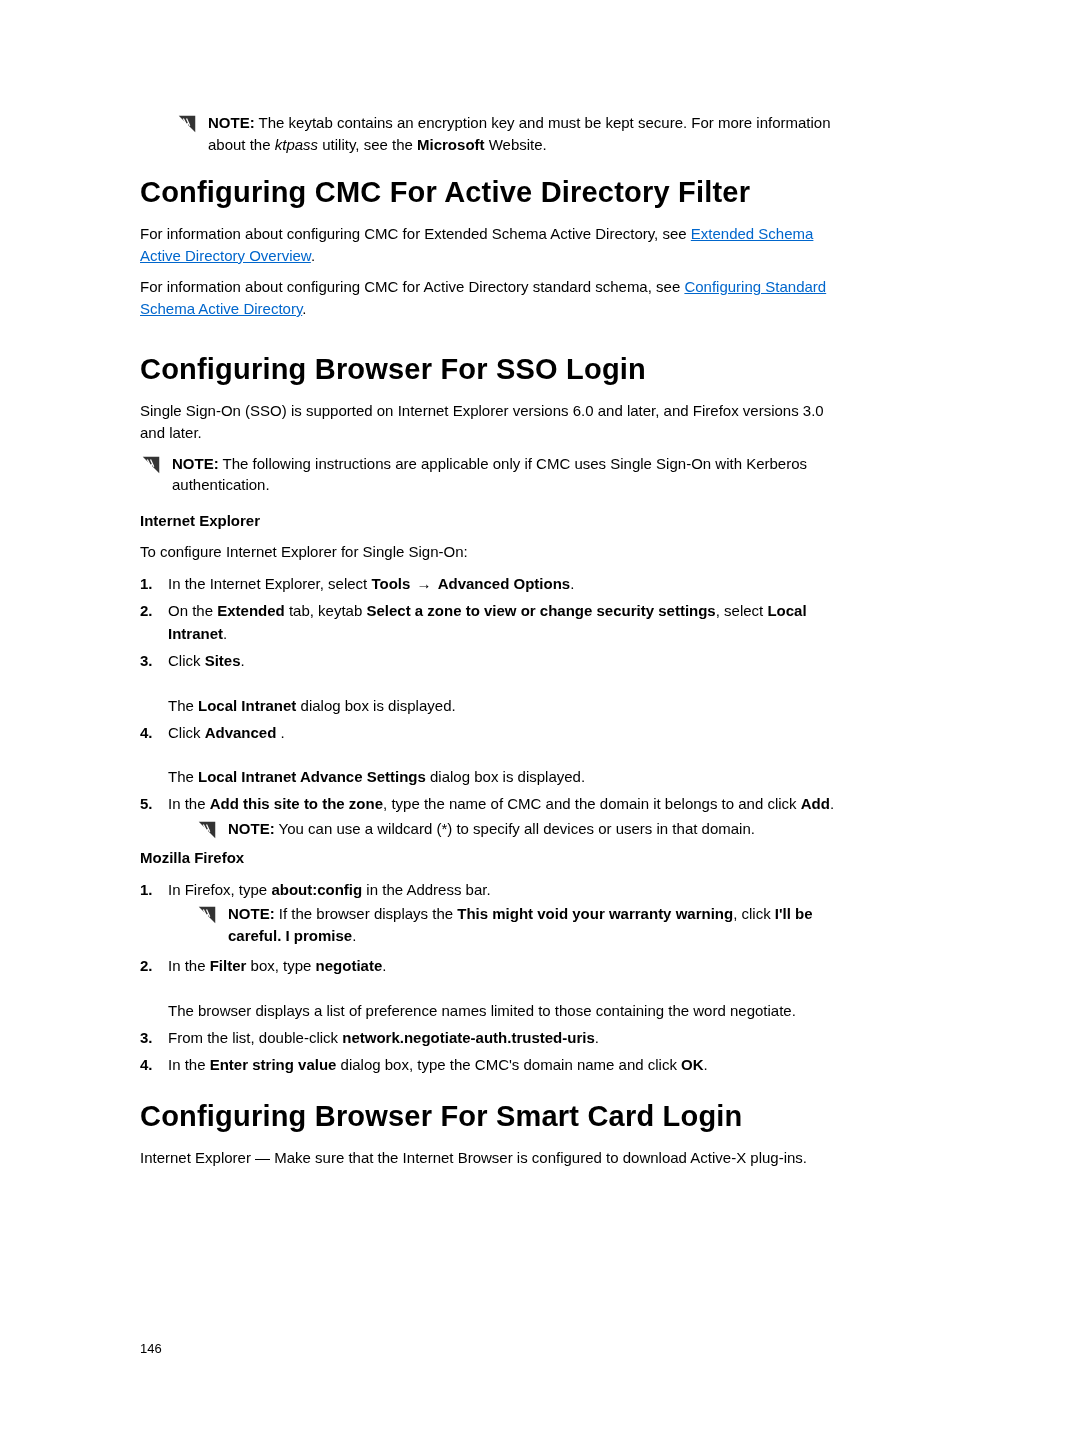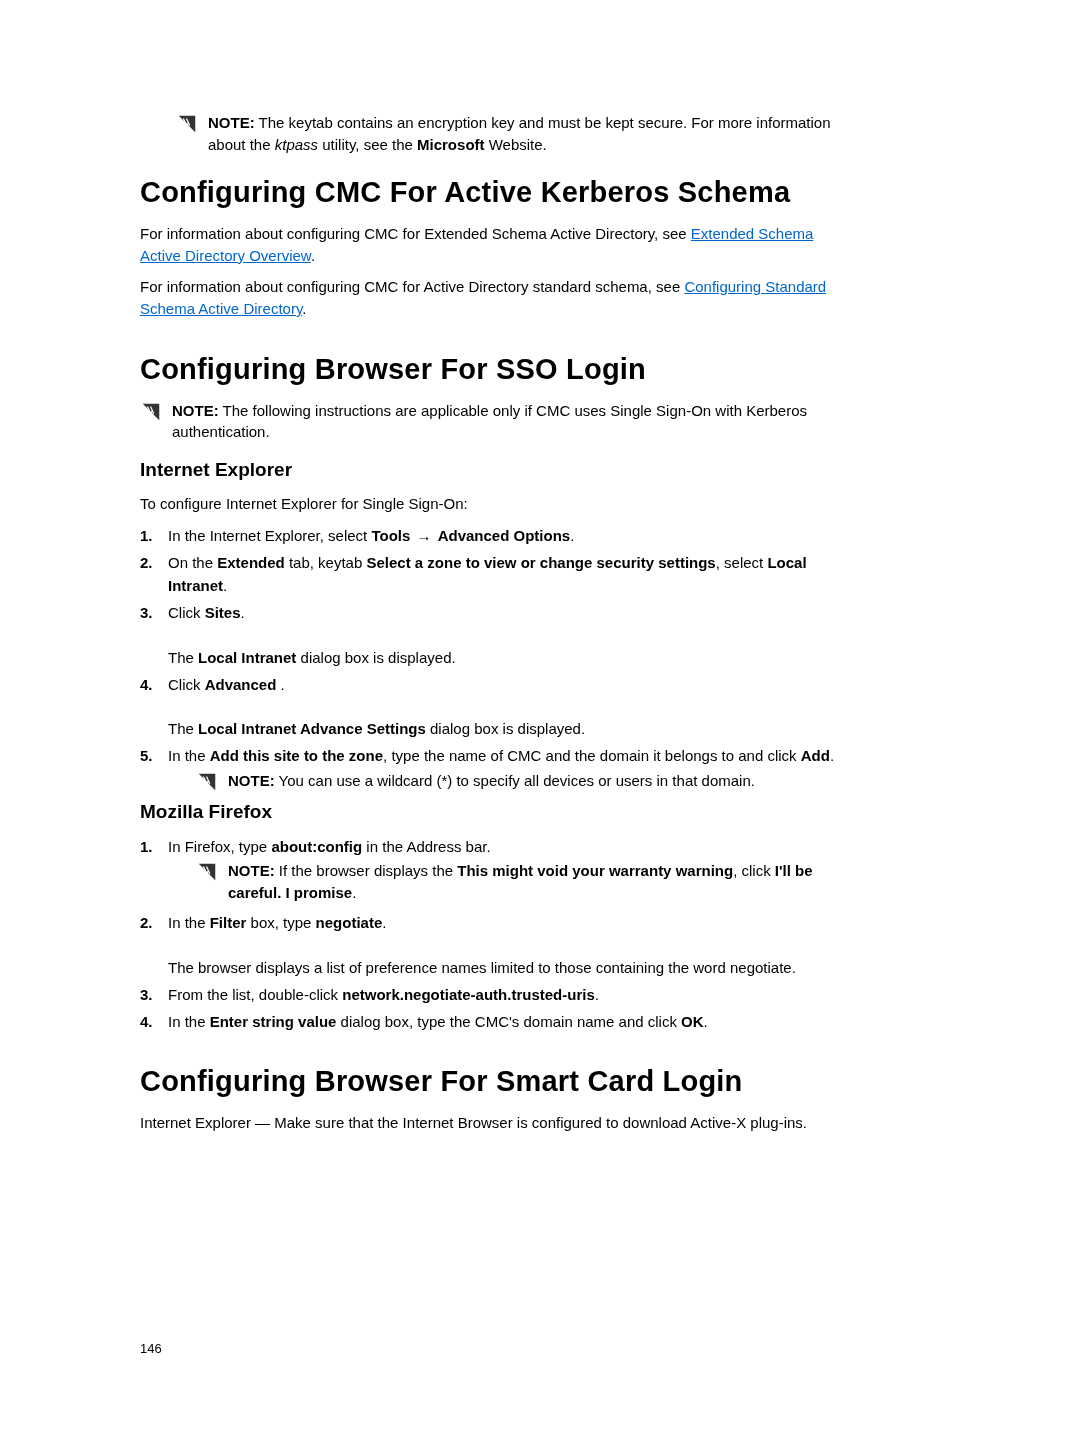--- a/index.html
+++ b/index.html
@@ -35,21 +35,21 @@
   .ital { font-style: italic; }
   .bold { font-weight: 700; }
 
   h2.section {
     font-size: 29px;
     font-weight: 700;
     margin: 20px 0 14px 0;
     letter-spacing: 0.2px;
   }
   h3.subsec {
-    font-size: 19px;
+    font-size: 15px;
     font-weight: 700;
     margin: 6px 0 12px 0;
   }
   p.body {
     font-size: 15px;
     line-height: 1.5;
     margin: 0 0 8px 0;
   }
   a.link {
     color: #0066cc;
@@ -95,29 +95,30 @@
       <svg viewBox="0 0 24 24" width="22" height="22">
           <path d="M3 3 L21 3 L21 21 Z" fill="#333"></path>
           <path d="M8 6 L12 14 M12 14 L13 11 M11.5 6 L15 14" stroke="#fff" stroke-width="1.4" fill="none"></path>
         </svg>
     </span>
     <span class="note-text">
       <span class="note-label">NOTE:</span><span> The keytab contains an encryption key and must be kept secure. For more information about the </span><span class="ital">ktpass</span><span> utility, see the </span><span class="bold">Microsoft</span><span> Website.</span>
     </span>
   </div>
 
-  <h2 class="section">Configuring CMC For Active Kerberos Schema</h2>
+  <h2 class="section">Configuring CMC For Active Directory Filter</h2>
   <p class="body">
     <span>For information about configuring CMC for Extended Schema Active Directory, see </span><a href="#" class="link">Extended Schema Active Directory Overview</a><span>.</span>
   </p>
   <p class="body">
     <span>For information about configuring CMC for Active Directory standard schema, see </span><a href="#" class="link">Configuring Standard Schema Active Directory</a><span>.</span>
   </p>
 
   <h2 class="section" style="margin-top:32px;">Configuring Browser For SSO Login</h2>
+  <p class="body">Single Sign-On (SSO) is supported on Internet Explorer versions 6.0 and later, and Firefox versions 3.0 and later.</p>
 
   <div class="note-block">
     <span class="note-icon">
       <svg viewBox="0 0 24 24" width="22" height="22">
           <path d="M3 3 L21 3 L21 21 Z" fill="#333"></path>
           <path d="M8 6 L12 14 M12 14 L13 11 M11.5 6 L15 14" stroke="#fff" stroke-width="1.4" fill="none"></path>
         </svg>
     </span>
     <span class="note-text">
       <span class="note-label">NOTE:</span><span> The following instructions are applicable only if CMC uses Single Sign-On with Kerberos authentication.</span>
@@ -179,17 +180,17 @@
       <span class="sub">The browser displays a list of preference names limited to those containing the word negotiate.</span>
     </li>
     <li>
       <span>From the list, double-click </span><span class="bold">network.negotiate-auth.trusted-uris</span><span>.</span>
     </li>
     <li>
       <span>In the </span><span class="bold">Enter string value</span><span> dialog box, type the CMC's domain name and click </span><span class="bold">OK</span><span>.</span>
     </li>
   </ol>
 
-  <h2 class="section" style="margin-top:32px;">Configuring Browser For Smart Card Login</h2>
+  <h2 class="section" style="margin-top:24px;">Configuring Browser For Smart Card Login</h2>
   <p class="body">Internet Explorer — Make sure that the Internet Browser is configured to download Active-X plug-ins.</p>
 
   <div class="page-num">146</div>
 </div>
 
 </body></html>

